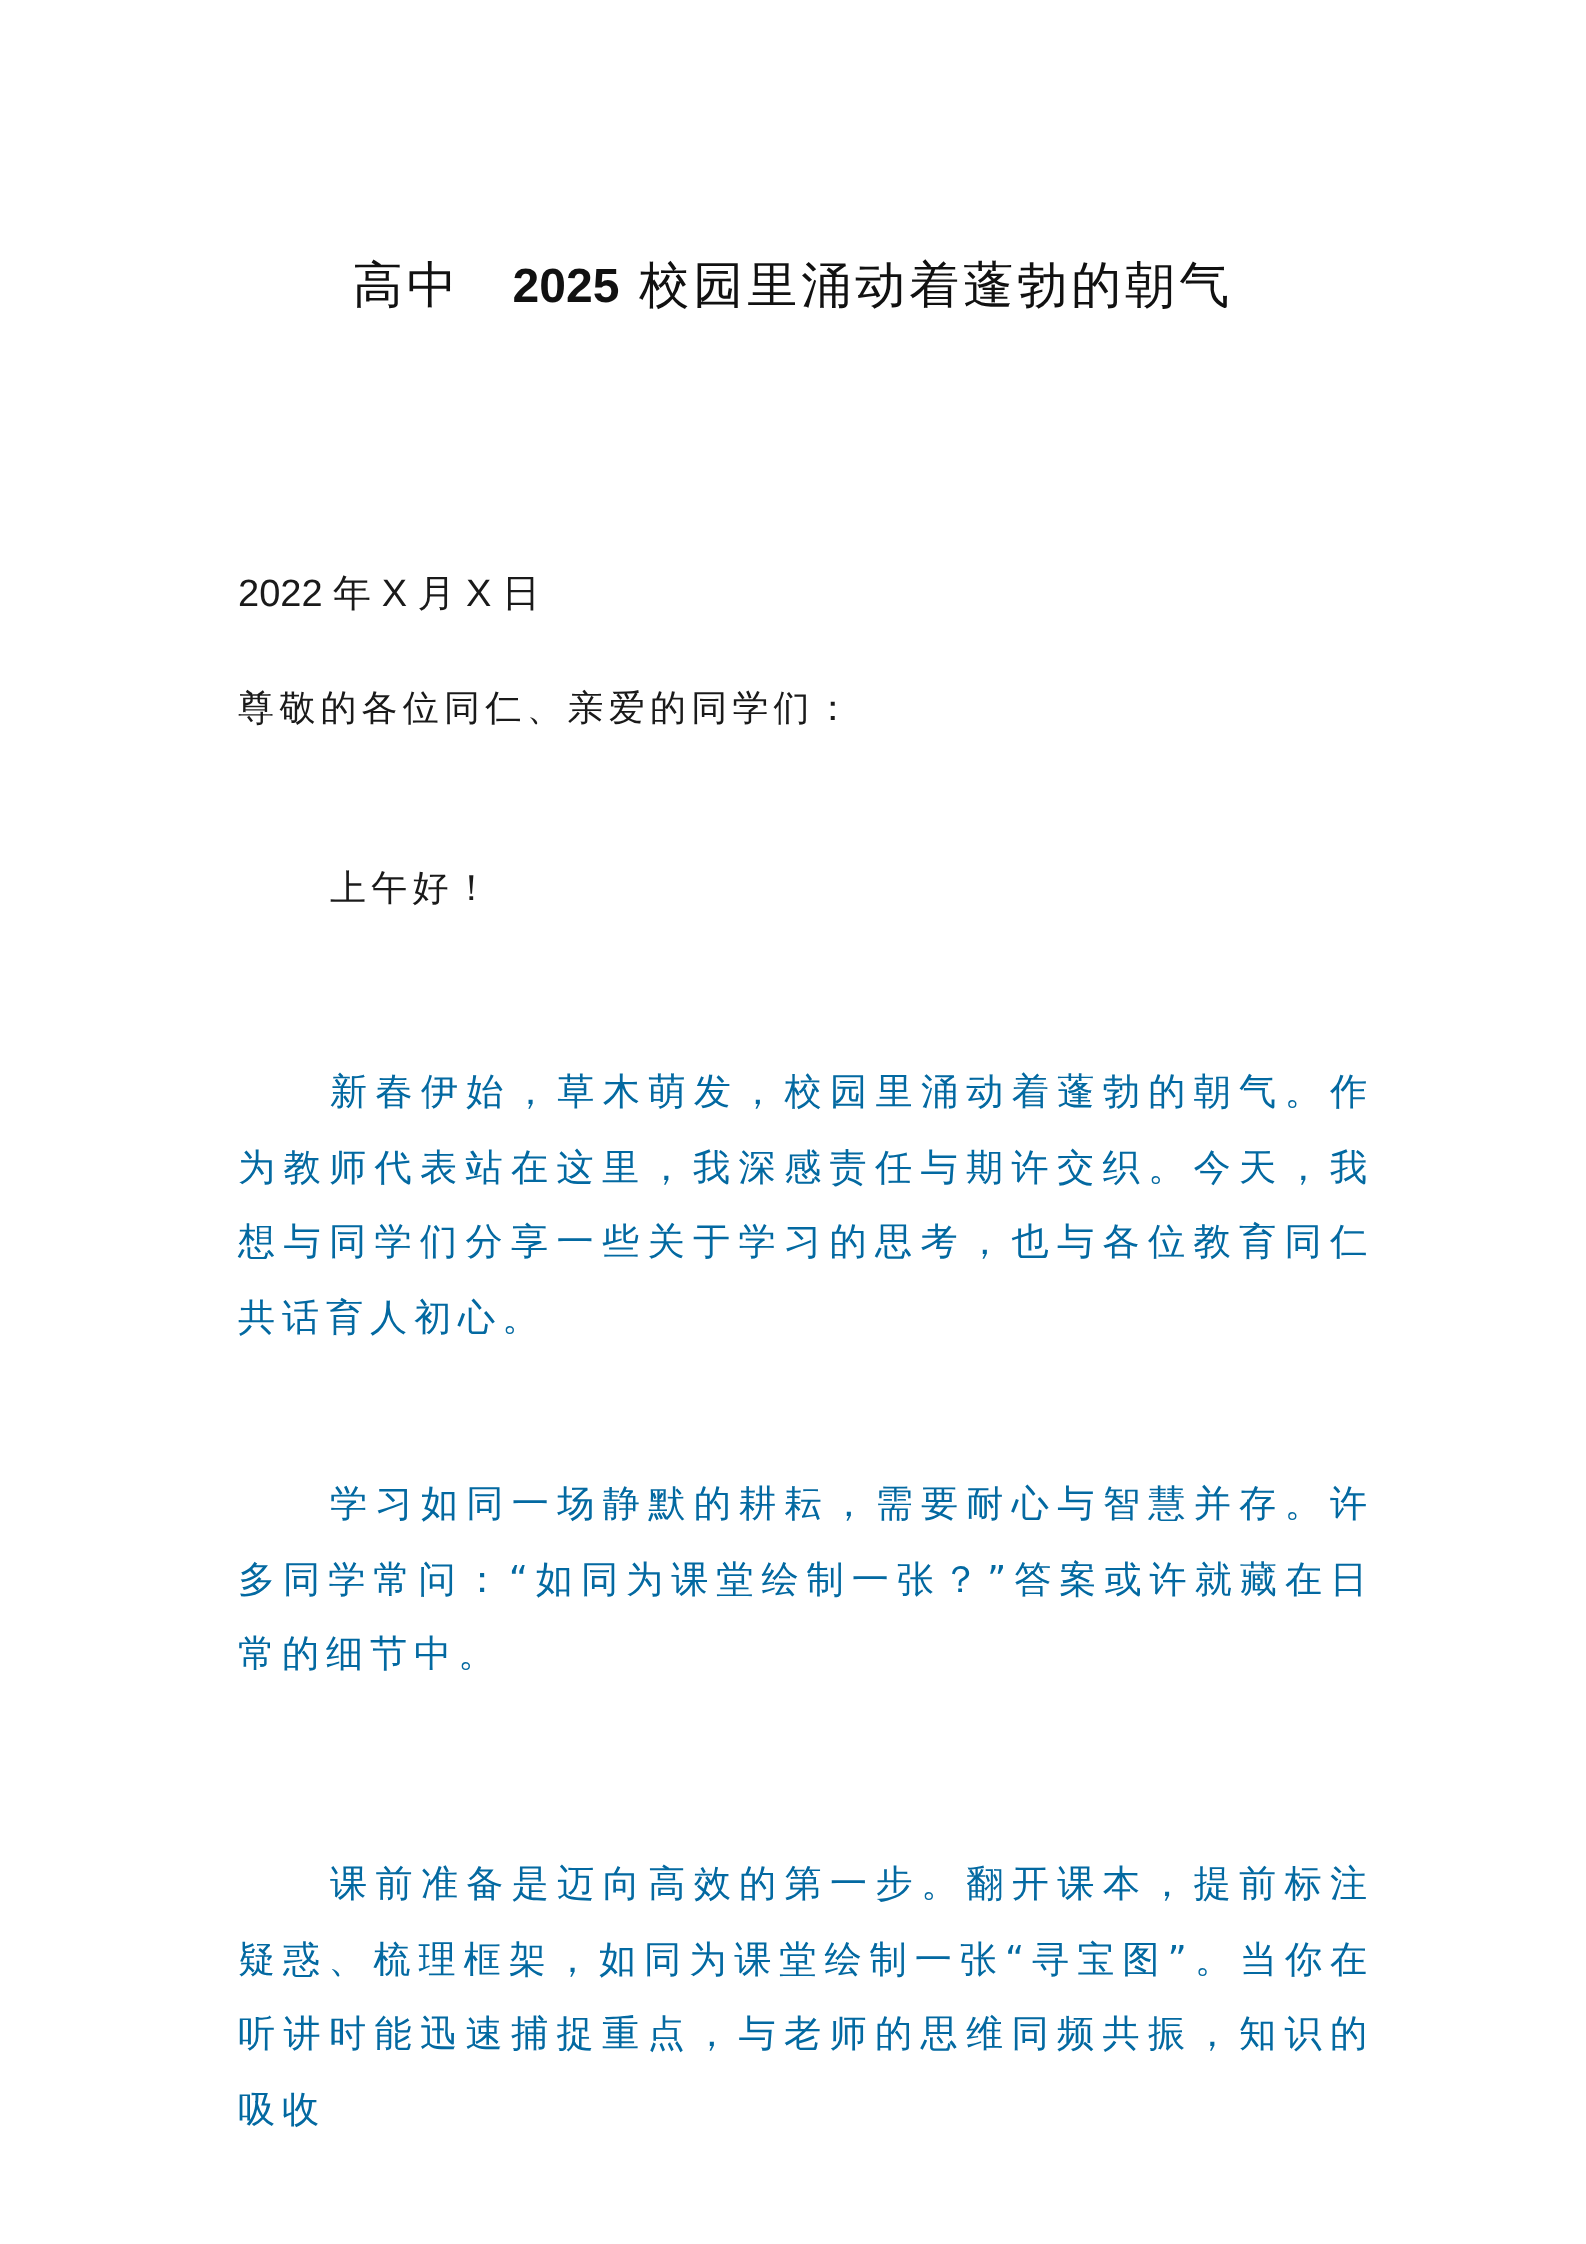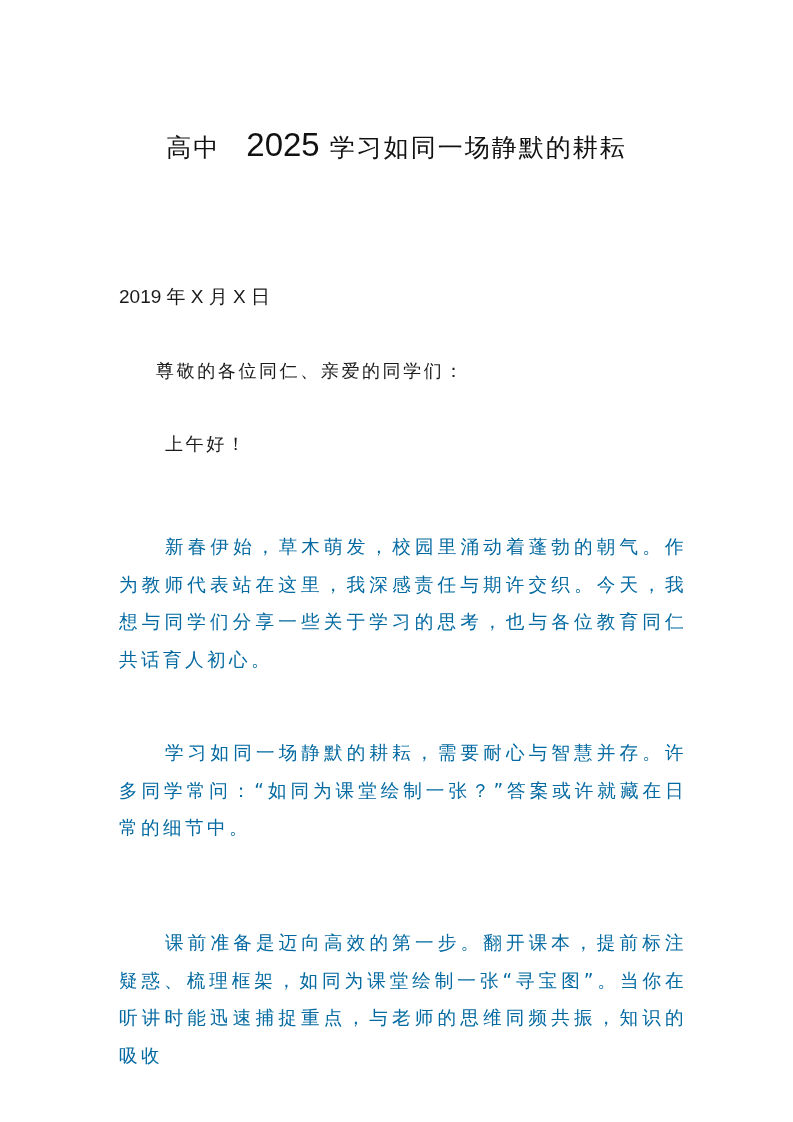--- a/index.html
+++ b/index.html
@@ -1,35 +1,35 @@
 <!DOCTYPE html>
 <html><head>
 <meta charset="utf-8">
 <style>
   html, body { margin:0; padding:0; background:#ffffff; }
   body { width:793px; height:1122px; position:relative; overflow:hidden;
          font-family:"DejaVu Sans", sans-serif; color:#111; }
   .title { position:absolute; top:126px; left:0; width:793px; text-align:center;
            font-size:25px; letter-spacing:2px; color:#111; }
-  .title b { font-family:"Liberation Sans", sans-serif; font-weight:normal; font-size:33px; letter-spacing:0;margin-left:16px; }
+  .title b { font-family:"Liberation Sans", sans-serif; font-weight:bold; font-size:24px; letter-spacing:0;margin-left:16px; }
   .line { position:absolute; left:119px; font-size:18px; white-space:nowrap; color:#1a1a1a; }
   .date { top:284px; font-family:"Liberation Sans", sans-serif; font-size:19px; }
   .para { position:absolute; left:119px; width:568px; font-size:18.6px; line-height:37.5px;
           text-align:justify; text-align-last:left; letter-spacing:3.4px; color:#0369a1;
           text-indent:46px; }
 </style>
 </head>
 <body>
 
 <div>
-  <div class="title"><span>高中</span> <b>2025</b> <span>学习如同一场静默的耕耘</span></div>
+  <div class="title"><span>高中</span> <b>2025</b> <span>校园里涌动着蓬勃的朝气</span></div>
 
-  <div class="line date">2019 年 X 月 X 日</div>
+  <div class="line date">2022 年 X 月 X 日</div>
 
-  <div class="line" style="top:359px;letter-spacing:2.6px;margin-left:37px;">尊敬的各位同仁、亲爱的同学们：</div>
+  <div class="line" style="top:342px;letter-spacing:2.6px;">尊敬的各位同仁、亲爱的同学们：</div>
 
   <div class="line" style="top:432px;left:165px;letter-spacing:2.6px;font-family:Liberation Serif, serif;">上午好！</div>
 
   <div class="para" style="top:528px;">新春伊始，草木萌发，校园里涌动着蓬勃的朝气。作为教师代表站在这里，我深感责任与期许交织。今天，我想与同学们分享一些关于学习的思考，也与各位教育同仁共话育人初心。</div>
 
   <div class="para" style="top:734px;">学习如同一场静默的耕耘，需要耐心与智慧并存。许多同学常问：“如同为课堂绘制一张？”答案或许就藏在日常的细节中。</div>
 
   <div class="para" style="top:924px;">课前准备是迈向高效的第一步。翻开课本，提前标注疑惑、梳理框架，如同为课堂绘制一张“寻宝图”。当你在听讲时能迅速捕捉重点，与老师的思维同频共振，知识的吸收</div>
 </div>
 

